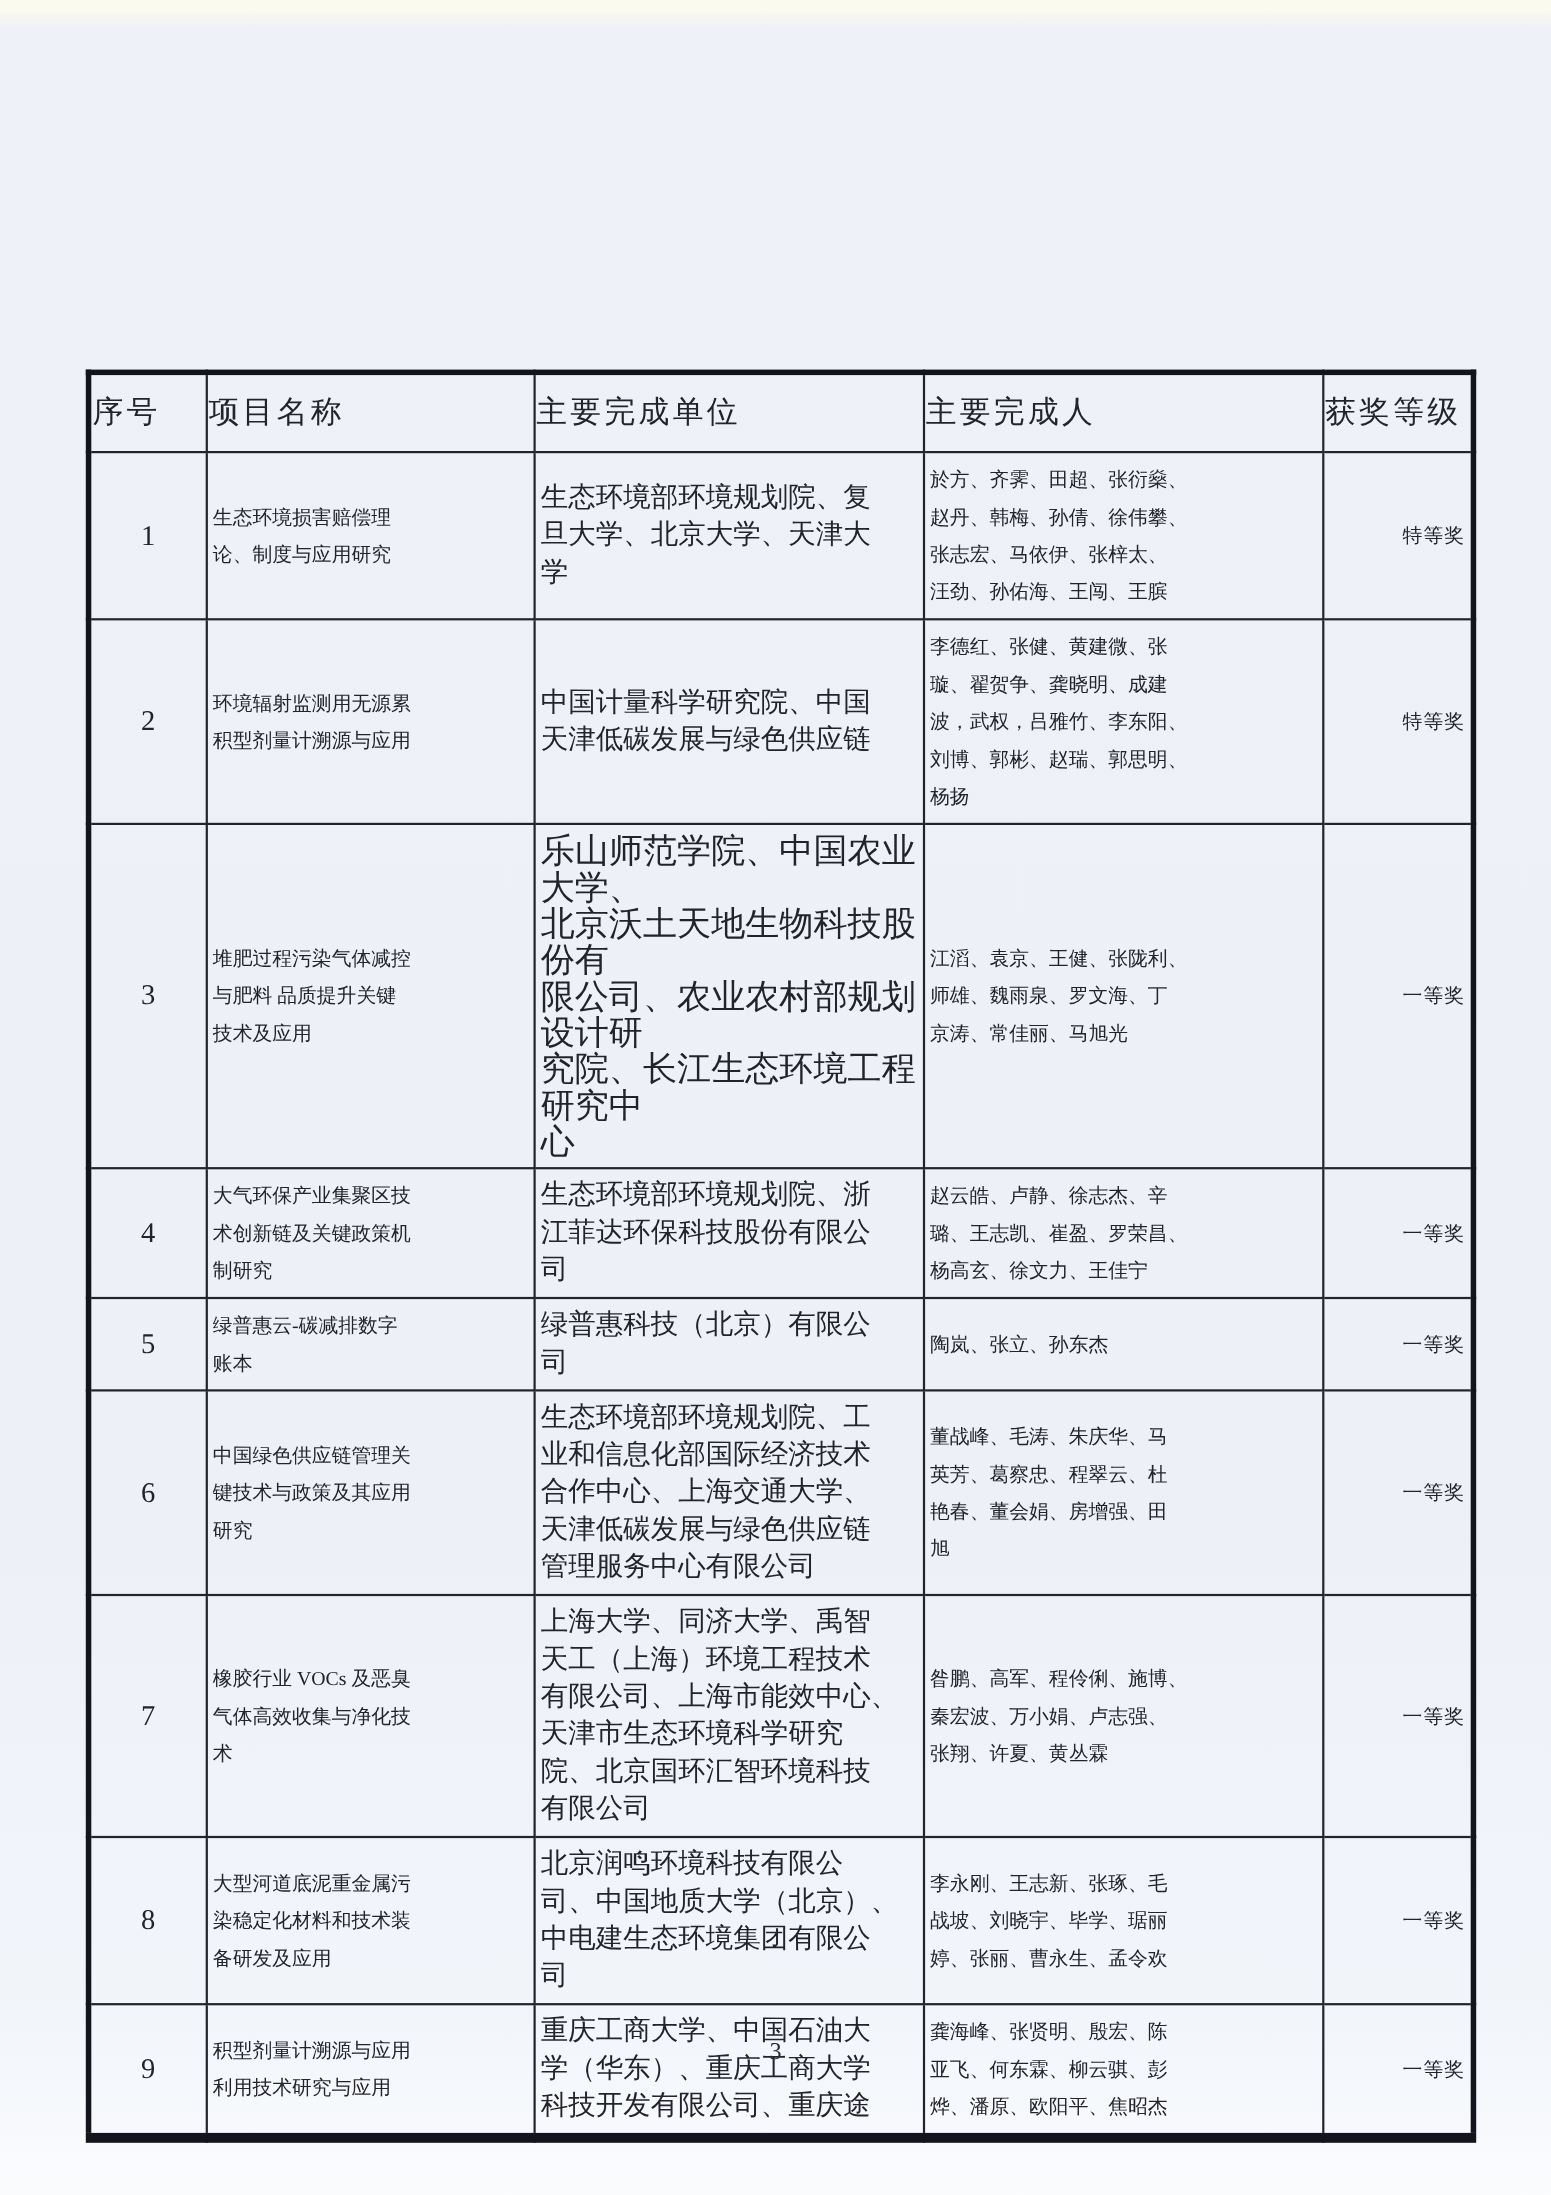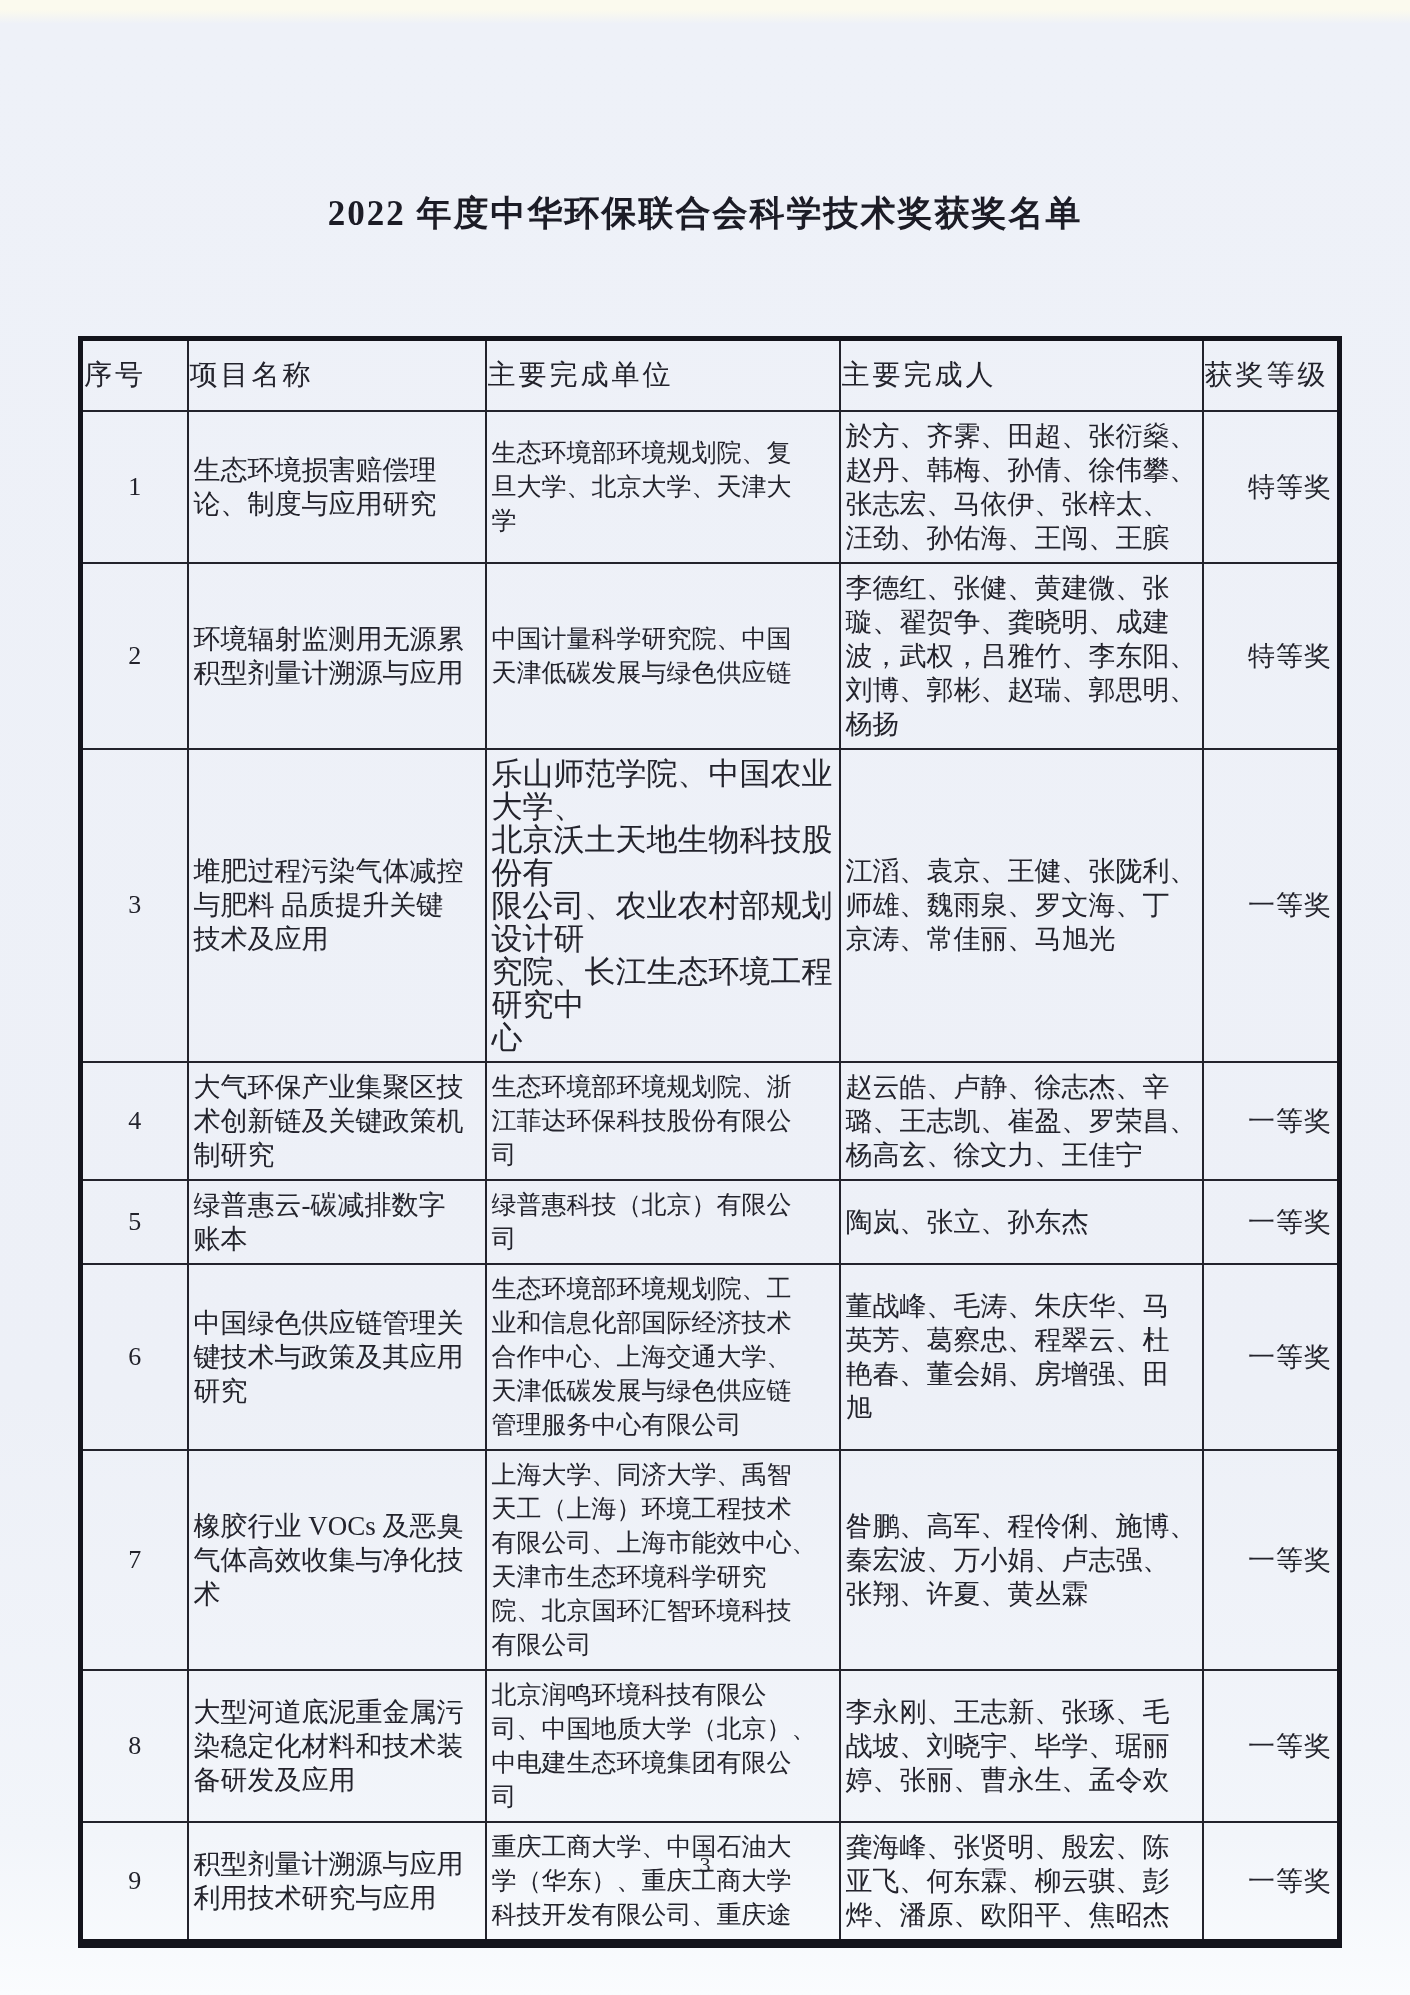--- a/index.html
+++ b/index.html
@@ -34,40 +34,39 @@
     border:2px solid #23232c;
     box-sizing:border-box;
     vertical-align:middle;
   }
   .award-table th{
     height:72px;
     font-size:28px;font-weight:500;letter-spacing:3px;
     text-align:left;
   }
   .award-table td{
-    font-size:27px;line-height:34px;
+    font-size:18px;line-height:34px;
     padding:7px 5px;
     white-space:pre-line;
     text-align:left;
   }
   td.no-cell{text-align:center;font-size:26px}
   td.org-cell{font-size:25px}
   td.award-cell{text-align:right;letter-spacing:1px}
   td.compact{font-size:31px;line-height:33px}
   .page-number{
     position:absolute;left:0;right:0;top:1852px;
     text-align:center;font-size:22px;color:#2a2a33;
   }
 </style>
 </head>
 <body>
 
 <div class="page">
 
-  <div class="doc-title">2022 年度中华环保联合会科学技术奖获奖名单</div>
 
 
   <table class="award-table">
     <colgroup>
       <col style="width:107px">
       <col style="width:298px">
       <col style="width:354px">
       <col style="width:363px">
       <col style="width:137px">
     </colgroup>

